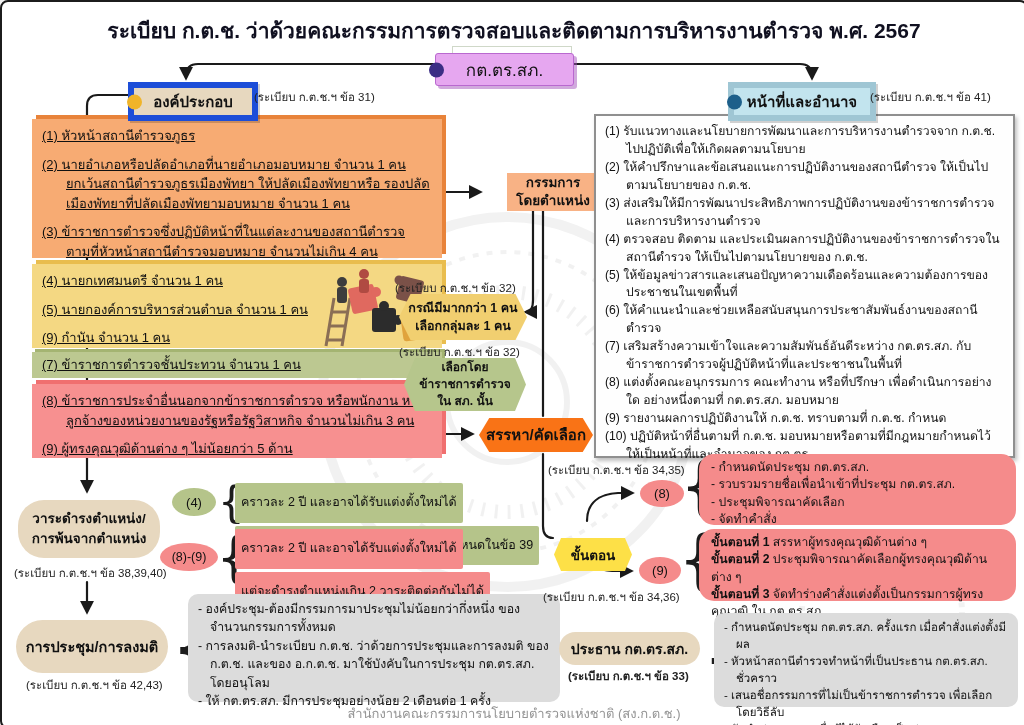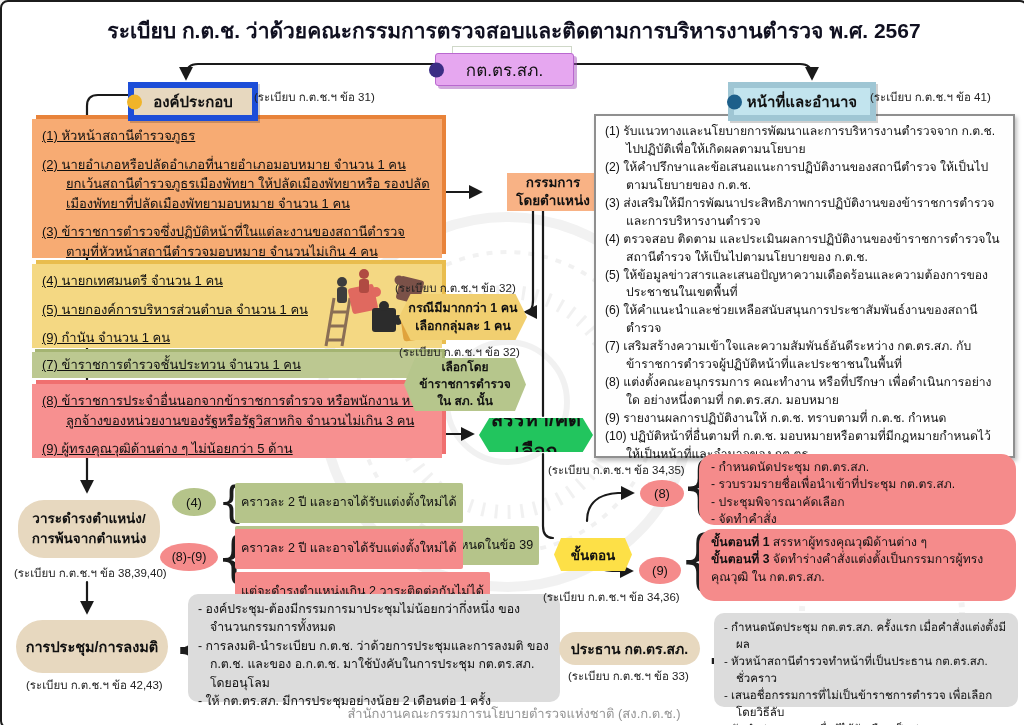--- a/index.html
+++ b/index.html
@@ -31,21 +31,21 @@
   .g4{background:#f79090;box-shadow:4px -4px 0 #f06f6f;}
   .li{padding-left:24px;text-indent:-24px;}
   .li+.li{margin-top:9px;}
   
   .bypos{left:487px;top:171px;width:92px;height:38px;background:#f8b285;display:flex;flex-direction:column;
          align-items:center;justify-content:center;font-weight:bold;font-size:13.5px;line-height:1.3;z-index:2;margin-left:18px;}
   .hex{display:flex;flex-direction:column;align-items:center;justify-content:center;text-align:center;
        font-weight:bold;z-index:2;clip-path:polygon(9% 0,91% 0,100% 50%,91% 100%,9% 100%,0 50%);}
   .hex-y{left:397px;top:292px;width:128px;height:46px;background:#f1cf70;font-size:12.5px;line-height:1.45;}
   .hex-g{left:402px;top:356px;width:122px;height:53px;background:#b6c68c;font-size:12px;line-height:1.4;}
-  .hex-sel{left:477px;top:416px;width:114px;height:34px;background:#22c55e;font-size:20px;}
+  .hex-sel{left:477px;top:416px;width:114px;height:34px;background:#f97316;font-size:15px;}
   .hex-step{left:552px;top:536px;width:78px;height:33px;background:#fde047;font-size:13.5px;}
   .oval{border-radius:50%;display:flex;align-items:center;justify-content:center;font-size:13px;z-index:2;}
   .pinkoval{background:#f58b8b;}
   .greenoval{background:#b5c48a;}
   
   .duties{left:592px;top:112px;width:421px;height:344px;background:#fefefe;border:2px solid #8f8f8f;
           box-shadow:2px 3px 4px rgba(0,0,0,.25);padding:7px 9px;box-sizing:border-box;
           font-size:12.2px;line-height:1.47;z-index:2;}
   .duty{padding-left:21px;text-indent:-21px;}
   
@@ -218,20 +218,21 @@
   <div class="abs pbox pbA">
     <div>- กำหนดนัดประชุม กต.ตร.สภ.</div>
     <div>- รวบรวมรายชื่อเพื่อนำเข้าที่ประชุม กต.ตร.สภ.</div>
     <div>- ประชุมพิจารณาคัดเลือก</div>
     <div>- จัดทำคำสั่ง</div>
   </div>
 
   <div class="abs brace" style="left:676px;top:525px;font-size:66px;">{</div>
   <div class="abs pbox pbB steps">
     <div><b>ขั้นตอนที่ 1</b><span> สรรหาผู้ทรงคุณวุฒิด้านต่าง ๆ</span></div>
+    <div><b>ขั้นตอนที่ 2</b><span> ประชุมพิจารณาคัดเลือกผู้ทรงคุณวุฒิด้านต่าง ๆ</span></div>
     <div><b>ขั้นตอนที่ 3</b><span> จัดทำร่างคำสั่งแต่งตั้งเป็นกรรมการผู้ทรงคุณวุฒิ ใน กต.ตร.สภ.</span></div>
   </div>
 
   <div class="abs pill tenure-pill">
     <span>วาระดำรงตำแหน่ง/</span>
     <span>การพ้นจากตำแหน่ง</span>
   </div>
   <div class="abs ref" style="left:12px;top:562px;">(ระเบียบ ก.ต.ช.ฯ ข้อ 38,39,40)</div>
   <div class="abs oval greenoval" style="left:170px;top:486px;width:44px;height:28px;">(4)</div>
   <div class="abs brace" style="left:216px;top:480px;font-size:42px;">{</div>
@@ -250,21 +251,21 @@
   <div class="abs pill meet-pill">การประชุม/การลงมติ</div>
   <div class="abs ref" style="left:24px;top:674px;">(ระเบียบ ก.ต.ช.ฯ ข้อ 42,43)</div>
   <div class="abs brace" style="left:160px;top:594px;font-size:100px;transform:scaleX(.7);">{</div>
   <div class="abs gbox gmeet">
     <div class="gli">- องค์ประชุม-ต้องมีกรรมการมาประชุมไม่น้อยกว่ากึ่งหนึ่ง ของจำนวนกรรมการทั้งหมด</div>
     <div class="gli">- การลงมติ-นำระเบียบ ก.ต.ช. ว่าด้วยการประชุมและการลงมติ ของ ก.ต.ช. และของ อ.ก.ต.ช. มาใช้บังคับในการประชุม กต.ตร.สภ. โดยอนุโลม</div>
     <div class="gli">- ให้ กต.ตร.สภ. มีการประชุมอย่างน้อย 2 เดือนต่อ 1 ครั้ง</div>
   </div>
 
   <div class="abs pill chair-pill">ประธาน กต.ตร.สภ.</div>
-  <div class="abs ref" style="left:566px;top:665px;">(ระเบียบ ก.ต.ช.ฯ ข้อ 33)</div>
+  <div class="abs ref" style="left:566px;top:665px;font-weight:bold;">(ระเบียบ ก.ต.ช.ฯ ข้อ 33)</div>
   <div class="abs brace" style="left:694px;top:612px;font-size:86px;transform:scaleX(.7);">{</div>
   <div class="abs gbox gchair">
     <div class="gli">- กำหนดนัดประชุม กต.ตร.สภ. ครั้งแรก เมื่อคำสั่งแต่งตั้งมีผล</div>
     <div class="gli">- หัวหน้าสถานีตำรวจทำหน้าที่เป็นประธาน กต.ตร.สภ. ชั่วคราว</div>
     <div class="gli">- เสนอชื่อกรรมการที่ไม่เป็นข้าราชการตำรวจ เพื่อเลือกโดยวิธีลับ</div>
     <div class="gli">- จัดทำประกาศรายชื่อผู้ได้รับเลือกเป็นประธาน กต.ตร.สภ. และรายงาน ให้ กต.ตร.จังหวัด ทราบภายใน 15 วัน</div>
   </div>
 
   <div class="abs footer">สำนักงานคณะกรรมการนโยบายตำรวจแห่งชาติ (สง.ก.ต.ช.)</div>
 

